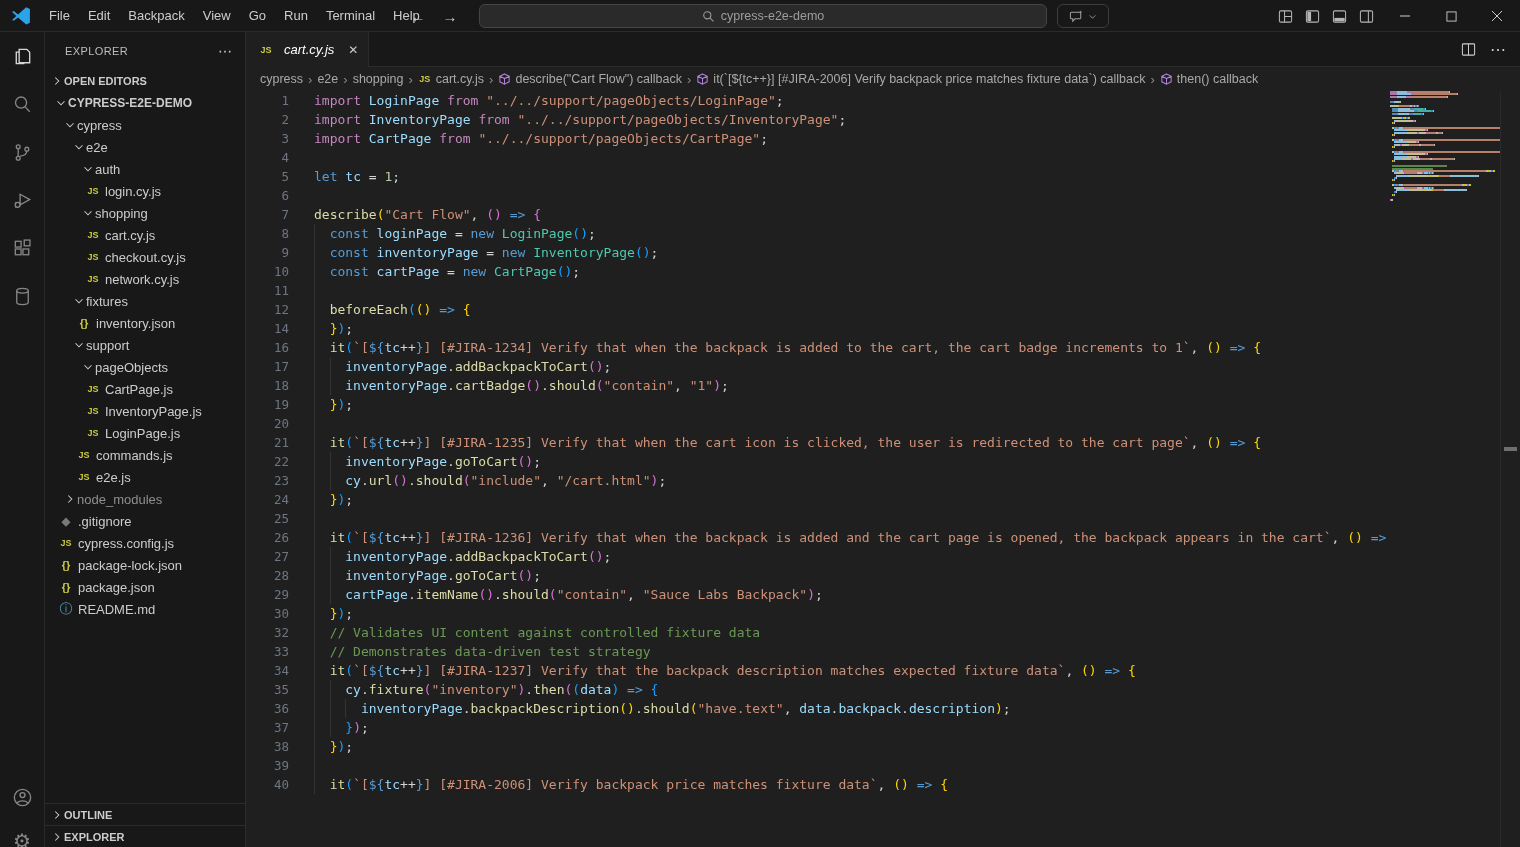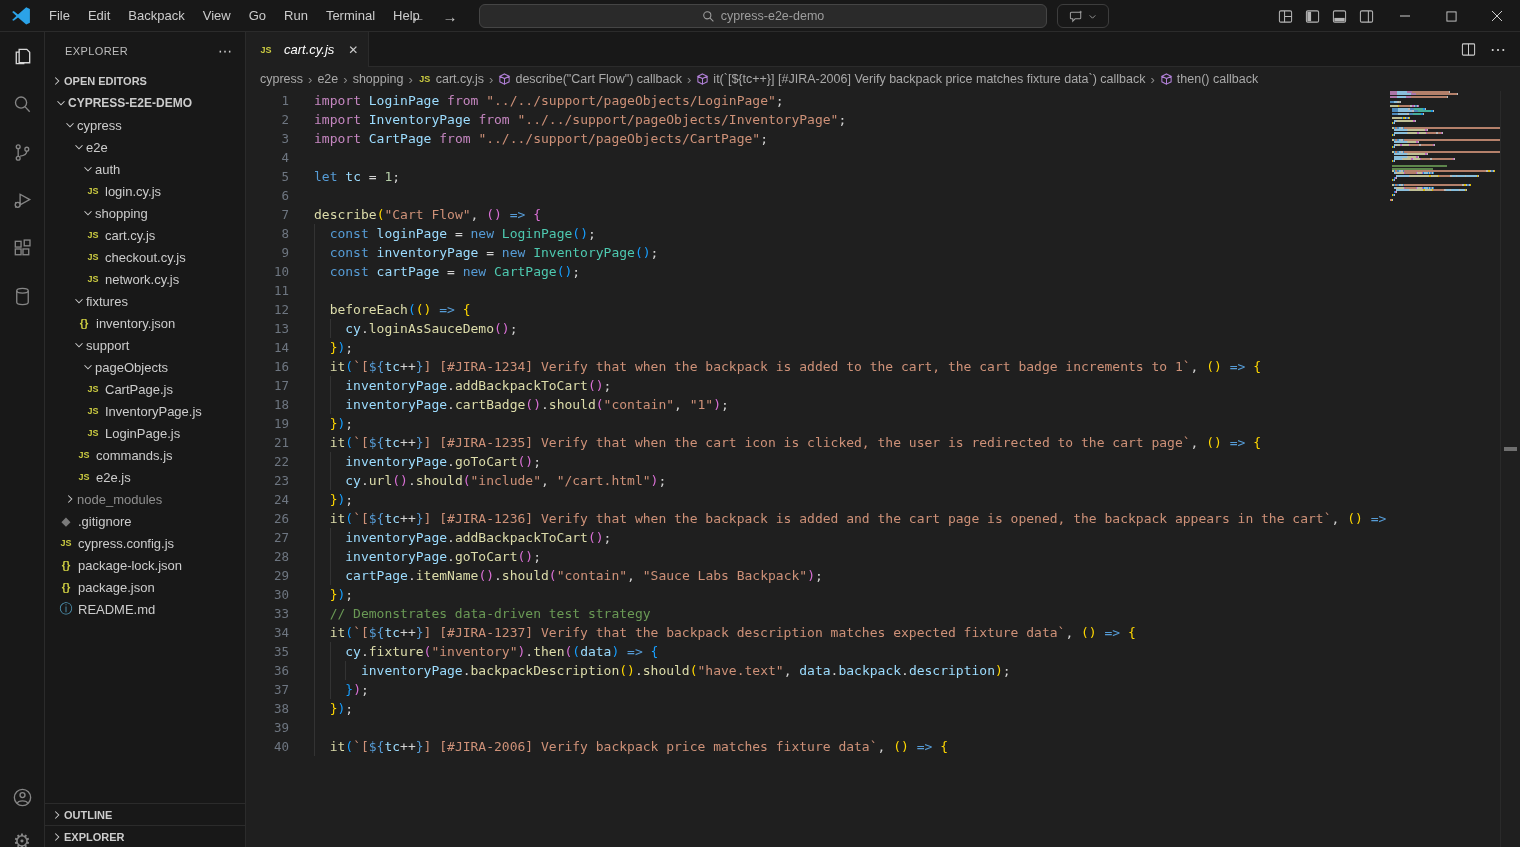--- a/index.html
+++ b/index.html
@@ -460,35 +460,37 @@
           <div class="cl"><span class="ln">3</span><span class="lc"><span class="tk-kw">import </span><span class="tk-var">CartPage </span><span class="tk-kw">from </span><span class="tk-str">"../../support/pageObjects/CartPage"</span><span class="tk-pun">;</span></span></div>
           <div class="cl"><span class="ln">4</span><span class="lc"></span></div>
           <div class="cl"><span class="ln">5</span><span class="lc"><span class="tk-decl">let </span><span class="tk-var">tc </span><span class="tk-pun">= </span><span class="tk-num">1</span><span class="tk-pun">;</span></span></div>
           <div class="cl"><span class="ln">6</span><span class="lc"></span></div>
           <div class="cl"><span class="ln">7</span><span class="lc"><span class="tk-fn">describe</span><span class="tk-b1">(</span><span class="tk-str">"Cart Flow"</span><span class="tk-pun">, </span><span class="tk-b2">()</span><span class="tk-pun"> </span><span class="tk-decl">=&gt;</span><span class="tk-pun"> </span><span class="tk-b2">{</span></span></div>
           <div class="cl"><span class="ln">8</span><span class="lc"><span class="ind" style="width: 2ch;"></span><span class="tk-decl">const </span><span class="tk-var">loginPage </span><span class="tk-pun">= </span><span class="tk-decl">new </span><span class="tk-cls">LoginPage</span><span class="tk-b3">()</span><span class="tk-pun">;</span></span></div>
           <div class="cl"><span class="ln">9</span><span class="lc"><span class="ind" style="width: 2ch;"></span><span class="tk-decl">const </span><span class="tk-var">inventoryPage </span><span class="tk-pun">= </span><span class="tk-decl">new </span><span class="tk-cls">InventoryPage</span><span class="tk-b3">()</span><span class="tk-pun">;</span></span></div>
           <div class="cl"><span class="ln">10</span><span class="lc"><span class="ind" style="width: 2ch;"></span><span class="tk-decl">const </span><span class="tk-var">cartPage </span><span class="tk-pun">= </span><span class="tk-decl">new </span><span class="tk-cls">CartPage</span><span class="tk-b3">()</span><span class="tk-pun">;</span></span></div>
           <div class="cl"><span class="ln">11</span><span class="lc"><span class="ind" style="width: 2ch;"></span></span></div>
           <div class="cl"><span class="ln">12</span><span class="lc"><span class="ind" style="width: 2ch;"></span><span class="tk-fn">beforeEach</span><span class="tk-b3">(</span><span class="tk-b1">()</span><span class="tk-pun"> </span><span class="tk-decl">=&gt;</span><span class="tk-pun"> </span><span class="tk-b1">{</span></span></div>
-          <div class="cl"><span class="ln">13</span><span class="lc"><span class="ind" style="width: 4ch;"></span><span class="tk-var">cy</span><span class="tk-pun">.</span><span class="tk-fn">loginAsSauceDemo</span><span class="tk-b2">()</span><span class="tk-pun">;</span></span></div>
           <div class="cl"><span class="ln">14</span><span class="lc"><span class="ind" style="width: 2ch;"></span><span class="tk-b1">}</span><span class="tk-b3">)</span><span class="tk-pun">;</span></span></div>
           <div class="cl"><span class="ln">16</span><span class="lc"><span class="ind" style="width: 2ch;"></span><span class="tk-fn">it</span><span class="tk-b3">(</span><span class="tk-str">`[</span><span class="tk-decl">${</span><span class="tk-var">tc</span><span class="tk-pun">++</span><span class="tk-decl">}</span><span class="tk-str">] [#JIRA-1234] Verify that when the backpack is added to the cart, the cart badge increments to 1`</span><span class="tk-pun">, </span><span class="tk-b1">()</span><span class="tk-pun"> </span><span class="tk-decl">=&gt;</span><span class="tk-pun"> </span><span class="tk-b1">{</span></span></div>
           <div class="cl"><span class="ln">17</span><span class="lc"><span class="ind" style="width: 4ch;"></span><span class="tk-var">inventoryPage</span><span class="tk-pun">.</span><span class="tk-fn">addBackpackToCart</span><span class="tk-b2">()</span><span class="tk-pun">;</span></span></div>
           <div class="cl"><span class="ln">18</span><span class="lc"><span class="ind" style="width: 4ch;"></span><span class="tk-var">inventoryPage</span><span class="tk-pun">.</span><span class="tk-fn">cartBadge</span><span class="tk-b2">()</span><span class="tk-pun">.</span><span class="tk-fn">should</span><span class="tk-b2">(</span><span class="tk-str">"contain"</span><span class="tk-pun">, </span><span class="tk-str">"1"</span><span class="tk-b2">)</span><span class="tk-pun">;</span></span></div>
           <div class="cl"><span class="ln">19</span><span class="lc"><span class="ind" style="width: 2ch;"></span><span class="tk-b1">}</span><span class="tk-b3">)</span><span class="tk-pun">;</span></span></div>
+          <div class="cl"><span class="ln">20</span><span class="lc"><span class="ind" style="width: 2ch;"></span></span></div>
           <div class="cl"><span class="ln">21</span><span class="lc"><span class="ind" style="width: 2ch;"></span><span class="tk-fn">it</span><span class="tk-b3">(</span><span class="tk-str">`[</span><span class="tk-decl">${</span><span class="tk-var">tc</span><span class="tk-pun">++</span><span class="tk-decl">}</span><span class="tk-str">] [#JIRA-1235] Verify that when the cart icon is clicked, the user is redirected to the cart page`</span><span class="tk-pun">, </span><span class="tk-b1">()</span><span class="tk-pun"> </span><span class="tk-decl">=&gt;</span><span class="tk-pun"> </span><span class="tk-b1">{</span></span></div>
           <div class="cl"><span class="ln">22</span><span class="lc"><span class="ind" style="width: 4ch;"></span><span class="tk-var">inventoryPage</span><span class="tk-pun">.</span><span class="tk-fn">goToCart</span><span class="tk-b2">()</span><span class="tk-pun">;</span></span></div>
           <div class="cl"><span class="ln">23</span><span class="lc"><span class="ind" style="width: 4ch;"></span><span class="tk-var">cy</span><span class="tk-pun">.</span><span class="tk-fn">url</span><span class="tk-b2">()</span><span class="tk-pun">.</span><span class="tk-fn">should</span><span class="tk-b2">(</span><span class="tk-str">"include"</span><span class="tk-pun">, </span><span class="tk-str">"/cart.html"</span><span class="tk-b2">)</span><span class="tk-pun">;</span></span></div>
           <div class="cl"><span class="ln">24</span><span class="lc"><span class="ind" style="width: 2ch;"></span><span class="tk-b1">}</span><span class="tk-b3">)</span><span class="tk-pun">;</span></span></div>
+          <div class="cl"><span class="ln">25</span><span class="lc"><span class="ind" style="width: 2ch;"></span></span></div>
           <div class="cl"><span class="ln">26</span><span class="lc"><span class="ind" style="width: 2ch;"></span><span class="tk-fn">it</span><span class="tk-b3">(</span><span class="tk-str">`[</span><span class="tk-decl">${</span><span class="tk-var">tc</span><span class="tk-pun">++</span><span class="tk-decl">}</span><span class="tk-str">] [#JIRA-1236] Verify that when the backpack is added and the cart page is opened, the backpack appears in the cart`</span><span class="tk-pun">, </span><span class="tk-b1">()</span><span class="tk-pun"> </span><span class="tk-decl">=&gt;</span><span class="tk-pun"> </span></span></div>
           <div class="cl"><span class="ln">27</span><span class="lc"><span class="ind" style="width: 4ch;"></span><span class="tk-var">inventoryPage</span><span class="tk-pun">.</span><span class="tk-fn">addBackpackToCart</span><span class="tk-b2">()</span><span class="tk-pun">;</span></span></div>
           <div class="cl"><span class="ln">28</span><span class="lc"><span class="ind" style="width: 4ch;"></span><span class="tk-var">inventoryPage</span><span class="tk-pun">.</span><span class="tk-fn">goToCart</span><span class="tk-b2">()</span><span class="tk-pun">;</span></span></div>
           <div class="cl"><span class="ln">29</span><span class="lc"><span class="ind" style="width: 4ch;"></span><span class="tk-var">cartPage</span><span class="tk-pun">.</span><span class="tk-fn">itemName</span><span class="tk-b2">()</span><span class="tk-pun">.</span><span class="tk-fn">should</span><span class="tk-b2">(</span><span class="tk-str">"contain"</span><span class="tk-pun">, </span><span class="tk-str">"Sauce Labs Backpack"</span><span class="tk-b2">)</span><span class="tk-pun">;</span></span></div>
           <div class="cl"><span class="ln">30</span><span class="lc"><span class="ind" style="width: 2ch;"></span><span class="tk-b1">}</span><span class="tk-b3">)</span><span class="tk-pun">;</span></span></div>
+          <div class="cl"><span class="ln">32</span><span class="lc"><span class="ind" style="width: 2ch;"></span><span class="tk-cmt">// Validates UI content against controlled fixture data</span></span></div>
           <div class="cl"><span class="ln">33</span><span class="lc"><span class="ind" style="width: 2ch;"></span><span class="tk-cmt">// Demonstrates data-driven test strategy</span></span></div>
           <div class="cl"><span class="ln">34</span><span class="lc"><span class="ind" style="width: 2ch;"></span><span class="tk-fn">it</span><span class="tk-b3">(</span><span class="tk-str">`[</span><span class="tk-decl">${</span><span class="tk-var">tc</span><span class="tk-pun">++</span><span class="tk-decl">}</span><span class="tk-str">] [#JIRA-1237] Verify that the backpack description matches expected fixture data`</span><span class="tk-pun">, </span><span class="tk-b1">()</span><span class="tk-pun"> </span><span class="tk-decl">=&gt;</span><span class="tk-pun"> </span><span class="tk-b1">{</span></span></div>
           <div class="cl"><span class="ln">35</span><span class="lc"><span class="ind" style="width: 4ch;"></span><span class="tk-var">cy</span><span class="tk-pun">.</span><span class="tk-fn">fixture</span><span class="tk-b2">(</span><span class="tk-str">"inventory"</span><span class="tk-b2">)</span><span class="tk-pun">.</span><span class="tk-fn">then</span><span class="tk-b2">(</span><span class="tk-b3">(</span><span class="tk-var">data</span><span class="tk-b3">)</span><span class="tk-pun"> </span><span class="tk-decl">=&gt;</span><span class="tk-pun"> </span><span class="tk-b3">{</span></span></div>
           <div class="cl"><span class="ln">36</span><span class="lc"><span class="ind" style="width: 6ch;"></span><span class="tk-var">inventoryPage</span><span class="tk-pun">.</span><span class="tk-fn">backpackDescription</span><span class="tk-b1">()</span><span class="tk-pun">.</span><span class="tk-fn">should</span><span class="tk-b1">(</span><span class="tk-str">"have.text"</span><span class="tk-pun">, </span><span class="tk-var">data</span><span class="tk-pun">.</span><span class="tk-var">backpack</span><span class="tk-pun">.</span><span class="tk-var">description</span><span class="tk-b1">)</span><span class="tk-pun">;</span></span></div>
           <div class="cl"><span class="ln">37</span><span class="lc"><span class="ind" style="width: 4ch;"></span><span class="tk-b3">}</span><span class="tk-b2">)</span><span class="tk-pun">;</span></span></div>
           <div class="cl"><span class="ln">38</span><span class="lc"><span class="ind" style="width: 2ch;"></span><span class="tk-b1">}</span><span class="tk-b3">)</span><span class="tk-pun">;</span></span></div>
           <div class="cl"><span class="ln">39</span><span class="lc"><span class="ind" style="width: 2ch;"></span></span></div>
           <div class="cl"><span class="ln">40</span><span class="lc"><span class="ind" style="width: 2ch;"></span><span class="tk-fn">it</span><span class="tk-b3">(</span><span class="tk-str">`[</span><span class="tk-decl">${</span><span class="tk-var">tc</span><span class="tk-pun">++</span><span class="tk-decl">}</span><span class="tk-str">] [#JIRA-2006] Verify backpack price matches fixture data`</span><span class="tk-pun">, </span><span class="tk-b1">()</span><span class="tk-pun"> </span><span class="tk-decl">=&gt;</span><span class="tk-pun"> </span><span class="tk-b1">{</span></span></div>
         </div>
       <div class="minimap" id="minimap">

